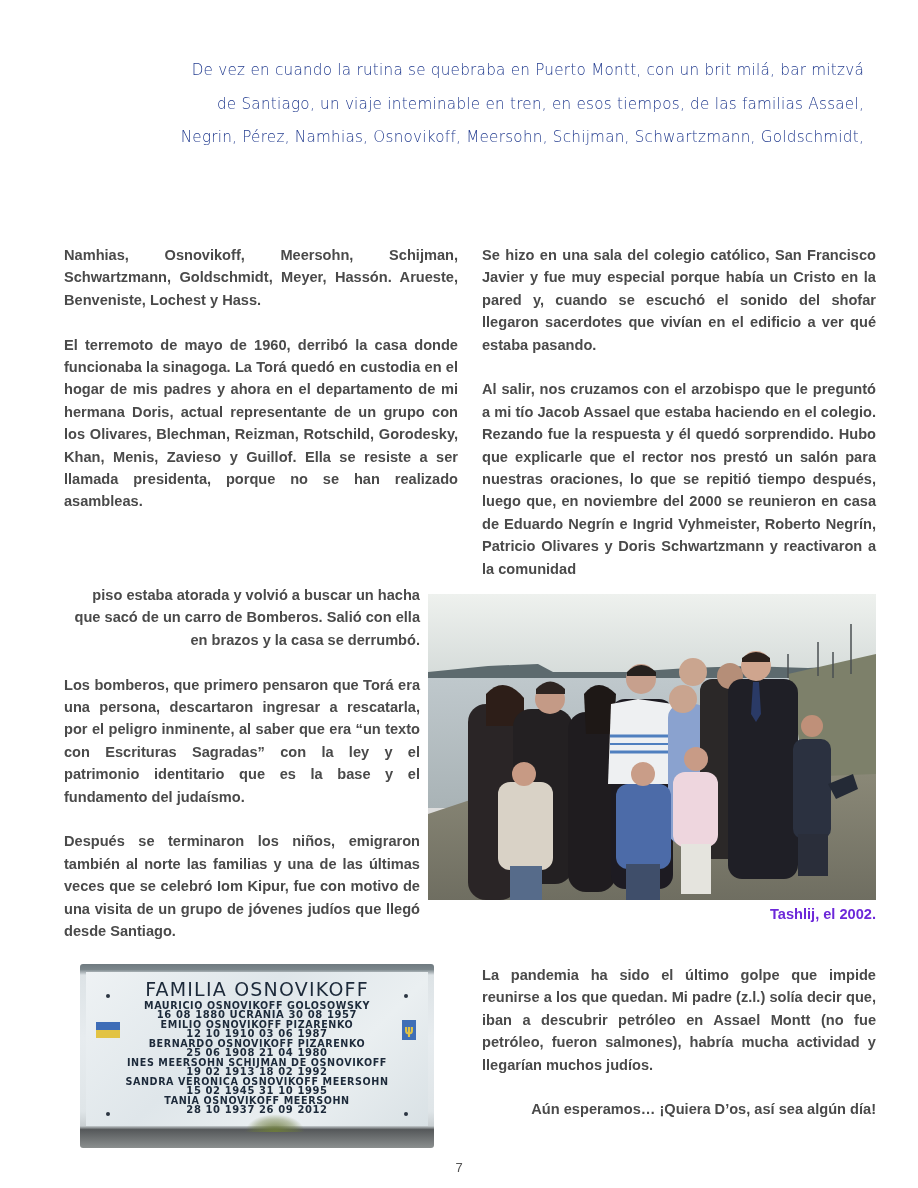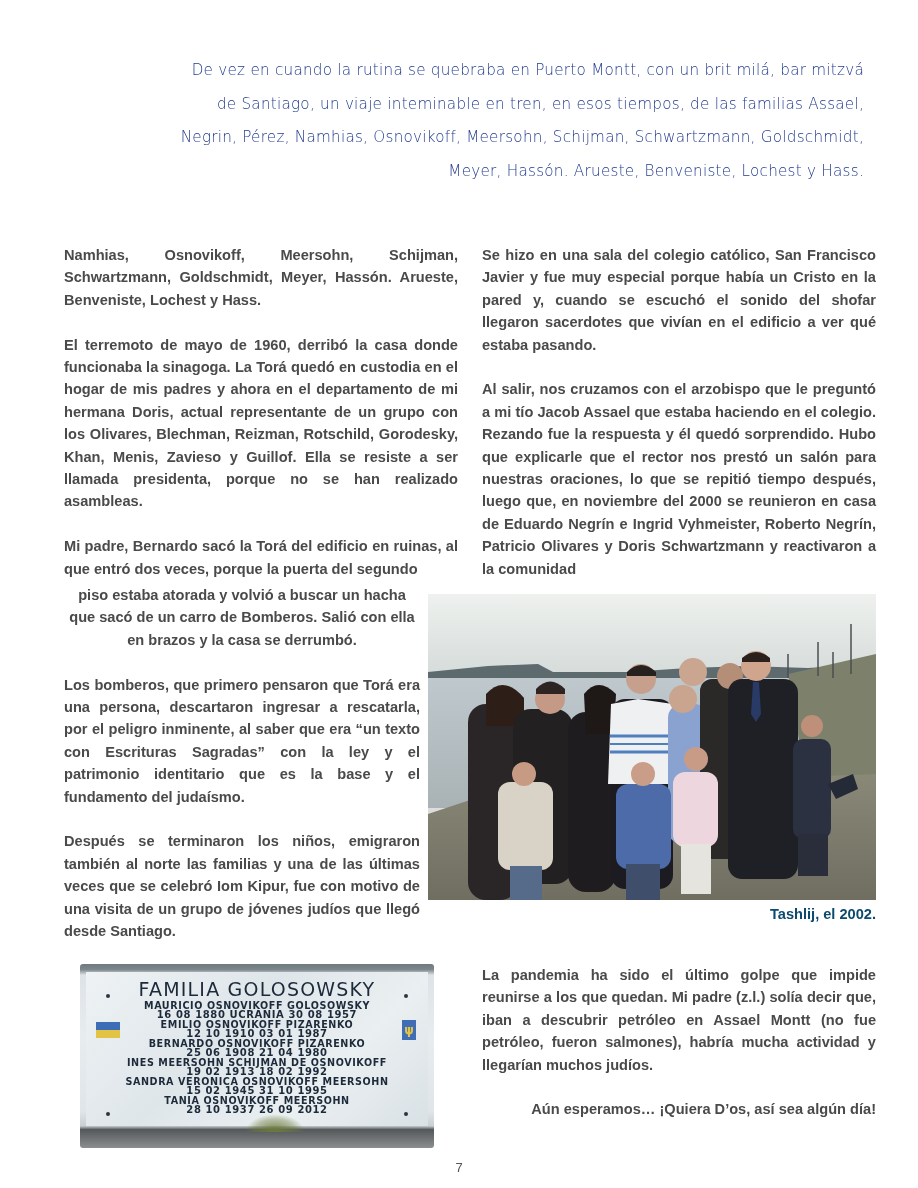--- a/index.html
+++ b/index.html
@@ -22,21 +22,21 @@
   .col p.last { margin-bottom: 0; }
 
   .photo {
     position: absolute; left: 428px; top: 594px; width: 448px; height: 306px;
     overflow: hidden; background: #ddd;
   }
   .photo svg { width: 100%; height: 100%; display: block; }
 
   .caption {
     position: absolute; left: 600px; top: 906px; width: 276px; text-align: right;
-    font-weight: bold; font-size: 14.6px; color: #0c4a6e;
+    font-weight: bold; font-size: 14.6px; color: #6d28d9;
   }
 
   .plaque {
     position: absolute; left: 80px; top: 964px; width: 354px; height: 184px;
     background: linear-gradient(180deg,#6f7a80 0%,#7c878c 3%, #dde3e6 6%, #e7ecef 40%, #dfe5e8 80%, #c9cfd2 88%, #55585a 90%, #8b8f8f 100%);
     border-radius: 3px; overflow: hidden;
   }
   .plaque .face {
     position: absolute; left: 6px; top: 8px; right: 6px; bottom: 22px;
     background: linear-gradient(135deg,#eef2f4,#dfe6ea 40%,#eaeff1 70%,#d9e1e5);
@@ -60,31 +60,29 @@
 
   .page-num { position: absolute; left: 0; width: 918px; top: 1160px; text-align: center; font-size: 13px; color: #555; }
 </style>
 </head>
 <body>
 
 <div class="intro">
   <p>De vez en cuando la rutina se quebraba en Puerto Montt, con un brit milá, bar mitzvá</p>
   <p>de Santiago, un viaje inteminable en tren, en esos tiempos, de las familias Assael,</p>
   <p>Negrin, Pérez, Namhias, Osnovikoff, Meersohn, Schijman, Schwartzmann, Goldschmidt,</p>
-  <p>Meyer, Hassón. Arueste, Benveniste, Lochest y Hass.</p>
 </div>
 
 <div class="col col-left">
   <p>Namhias, Osnovikoff, Meersohn, Schijman, Schwartzmann, Goldschmidt, Meyer, Hassón. Arueste, Benveniste, Lochest y Hass.</p>
   <p>El terremoto de mayo de 1960, derribó la casa donde funcionaba la sinagoga. La Torá quedó en custodia en el hogar de mis padres y ahora en el departamento de mi hermana Doris, actual representante de un grupo con los Olivares, Blechman, Reizman, Rotschild, Gorodesky, Khan, Menis, Zavieso y Guillof.  Ella se resiste a ser llamada presidenta, porque no se han realizado asambleas.</p>
-  <p class="last">Mi padre, Bernardo sacó la Torá del edificio en ruinas, al que entró dos veces, porque la puerta del segundo</p>
 </div>
 
 <div class="col col-left-narrow">
-  <p style="text-align:center">piso estaba atorada y volvió a buscar un hacha que sacó de un carro de Bomberos. Salió con ella en brazos y la casa se derrumbó.</p>
+  <p style="text-align:right">piso estaba atorada y volvió a buscar un hacha que sacó de un carro de Bomberos. Salió con ella en brazos y la casa se derrumbó.</p>
   <p>Los bomberos, que primero pensaron que Torá era una persona, descartaron ingresar a rescatarla, por el peligro inminente, al saber que era “un texto con Escrituras Sagradas” con la ley y el patrimonio identitario que es la base y el fundamento del judaísmo.</p>
   <p class="last">Después se terminaron los niños, emigraron también al norte las familias y una de las últimas veces que se celebró Iom Kipur, fue con motivo de una visita de un grupo de jóvenes judíos que llegó desde Santiago.</p>
 </div>
 
 <div class="col col-right">
   <p>Se hizo en una sala del colegio católico, San Francisco Javier y fue muy especial porque había un Cristo en la pared y, cuando se escuchó el sonido del shofar llegaron sacerdotes que vivían en el edificio a ver qué estaba pasando.</p>
   <p class="last">Al salir, nos cruzamos con el arzobispo que le preguntó a mi tío Jacob Assael que estaba haciendo en el colegio. Rezando fue la respuesta y él quedó sorprendido. Hubo que explicarle que el rector nos prestó un salón para nuestras oraciones, lo que se repitió tiempo después, luego que, en noviembre del 2000 se reunieron en casa de Eduardo Negrín e Ingrid Vyhmeister, Roberto Negrín, Patricio Olivares y Doris Schwartzmann y reactivaron a la comunidad</p>
 </div>
 
 <div class="photo">
@@ -161,25 +159,25 @@
 
 <div class="caption">Tashlij, el 2002.</div>
 
 <div class="col col-right-bottom">
   <p>La pandemia ha sido el último golpe que impide reunirse a los que quedan. Mi padre (z.l.) solía decir que, iban a descubrir petróleo en Assael Montt  (no fue petróleo, fueron salmones), habría mucha actividad y llegarían muchos judíos.</p>
   <p class="last" style="text-align:right">Aún esperamos… ¡Quiera D’os, así sea algún día!</p>
 </div>
 
 <div class="plaque">
   <div class="face">
-    <div class="title">FAMILIA GOLOSOWSKY</div>
+    <div class="title">FAMILIA OSNOVIKOFF</div>
     <div class="name">MAURICIO OSNOVIKOFF GOLOSOWSKY</div>
     <div class="dates">16 08 1880 UCRANIA 30 08 1957</div>
     <div class="name">EMILIO OSNOVIKOFF PIZARENKO</div>
-    <div class="dates">12 10 1910  03 01 1987</div>
+    <div class="dates">12 10 1910  03 06 1987</div>
     <div class="name">BERNARDO OSNOVIKOFF PIZARENKO</div>
     <div class="dates">25 06 1908  21 04 1980</div>
     <div class="name">INES MEERSOHN SCHIJMAN DE OSNOVIKOFF</div>
     <div class="dates">19 02 1913  18 02 1992</div>
     <div class="name">SANDRA VERONICA OSNOVIKOFF MEERSOHN</div>
     <div class="dates">15 02 1945  31 10 1995</div>
     <div class="name">TANIA OSNOVIKOFF MEERSOHN</div>
     <div class="dates">28 10 1937  26 09 2012</div>
     <div class="flag">
         <div class="top"></div>

